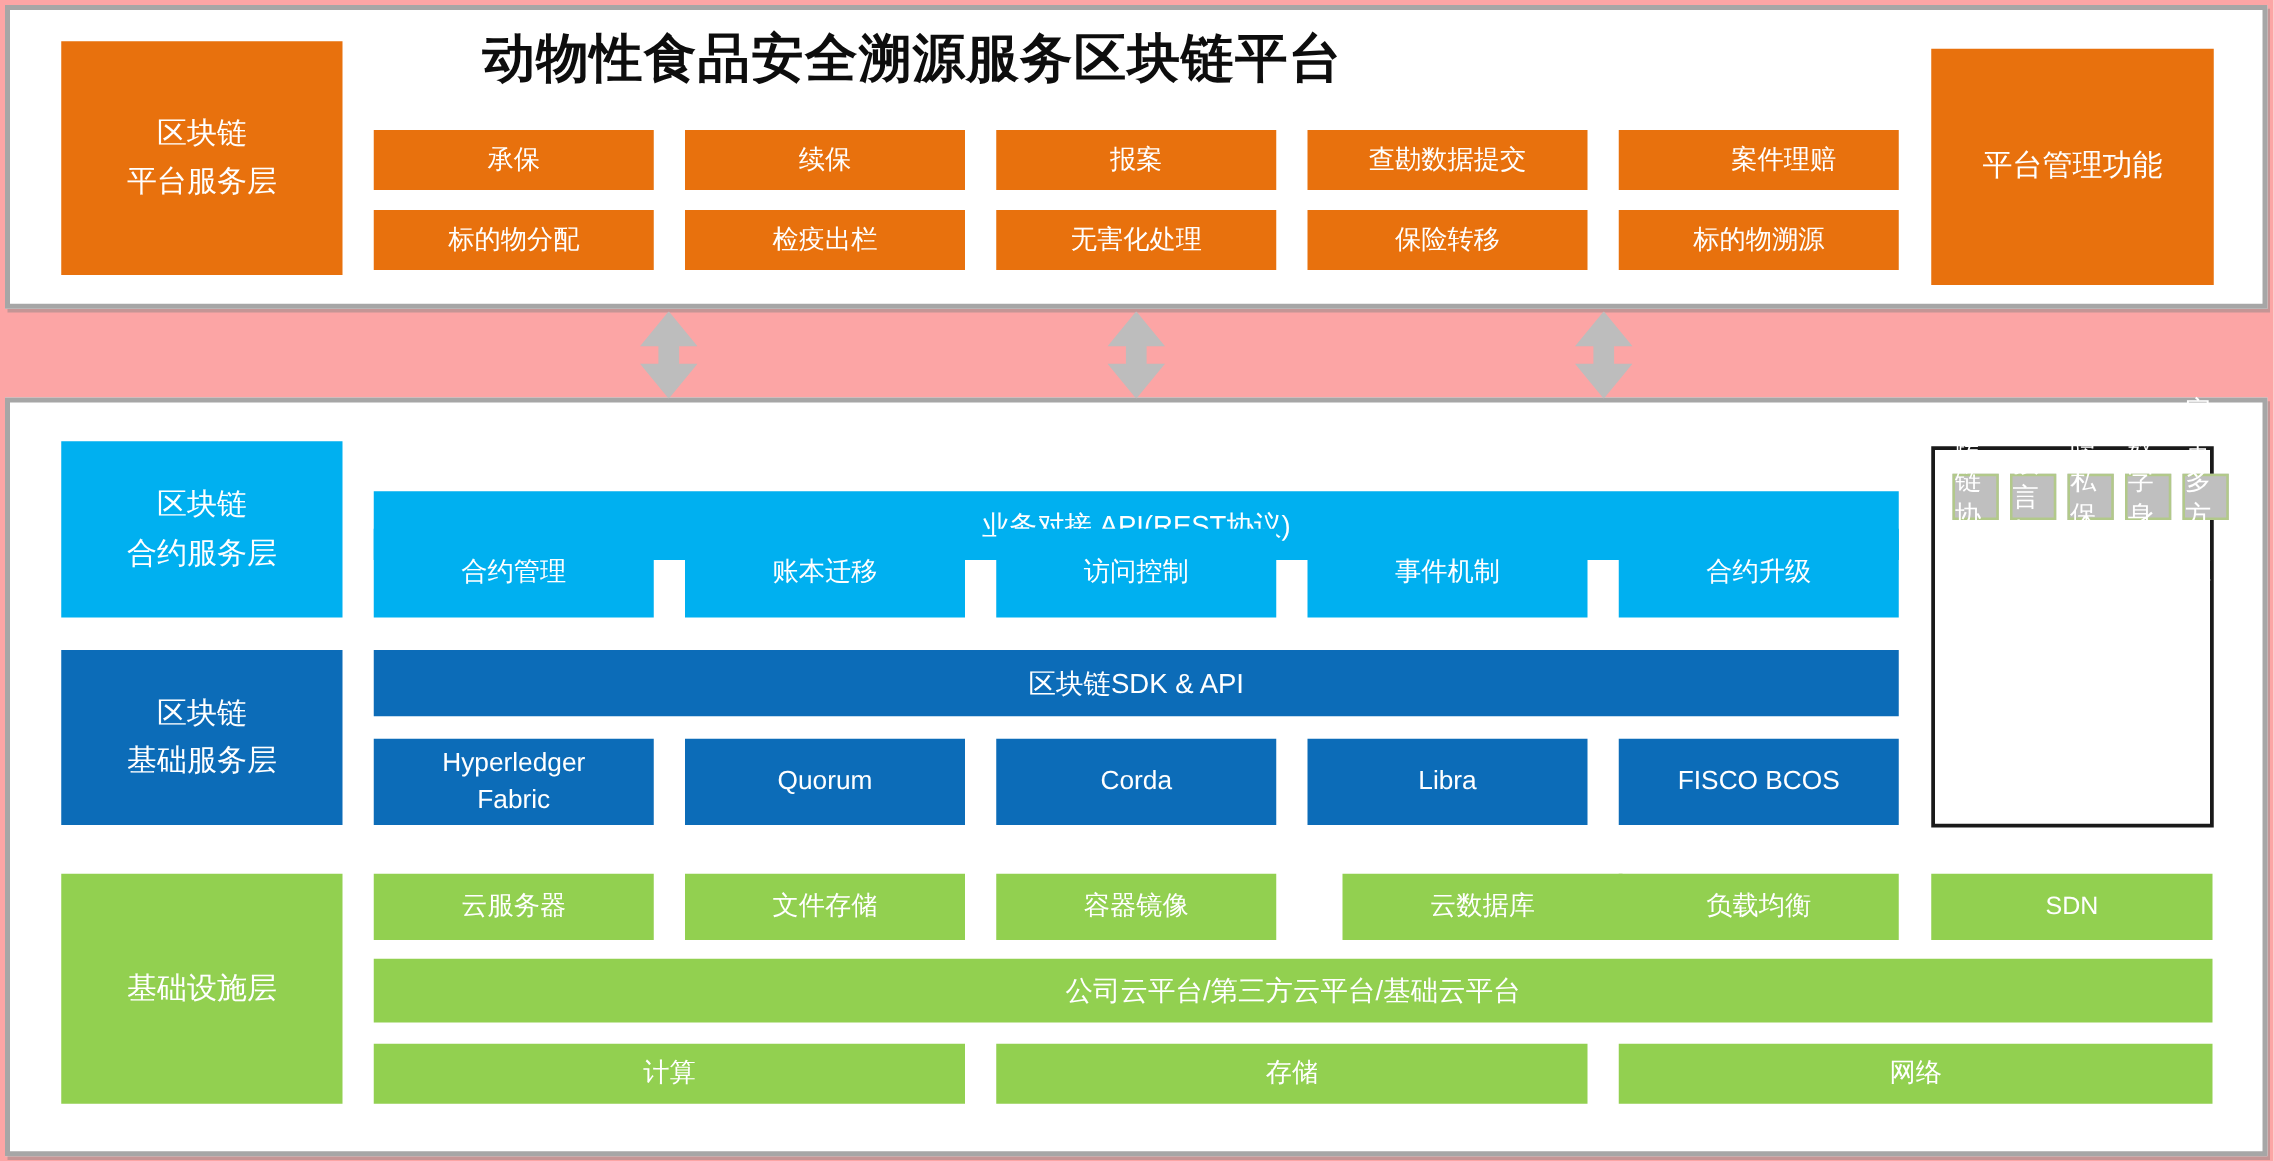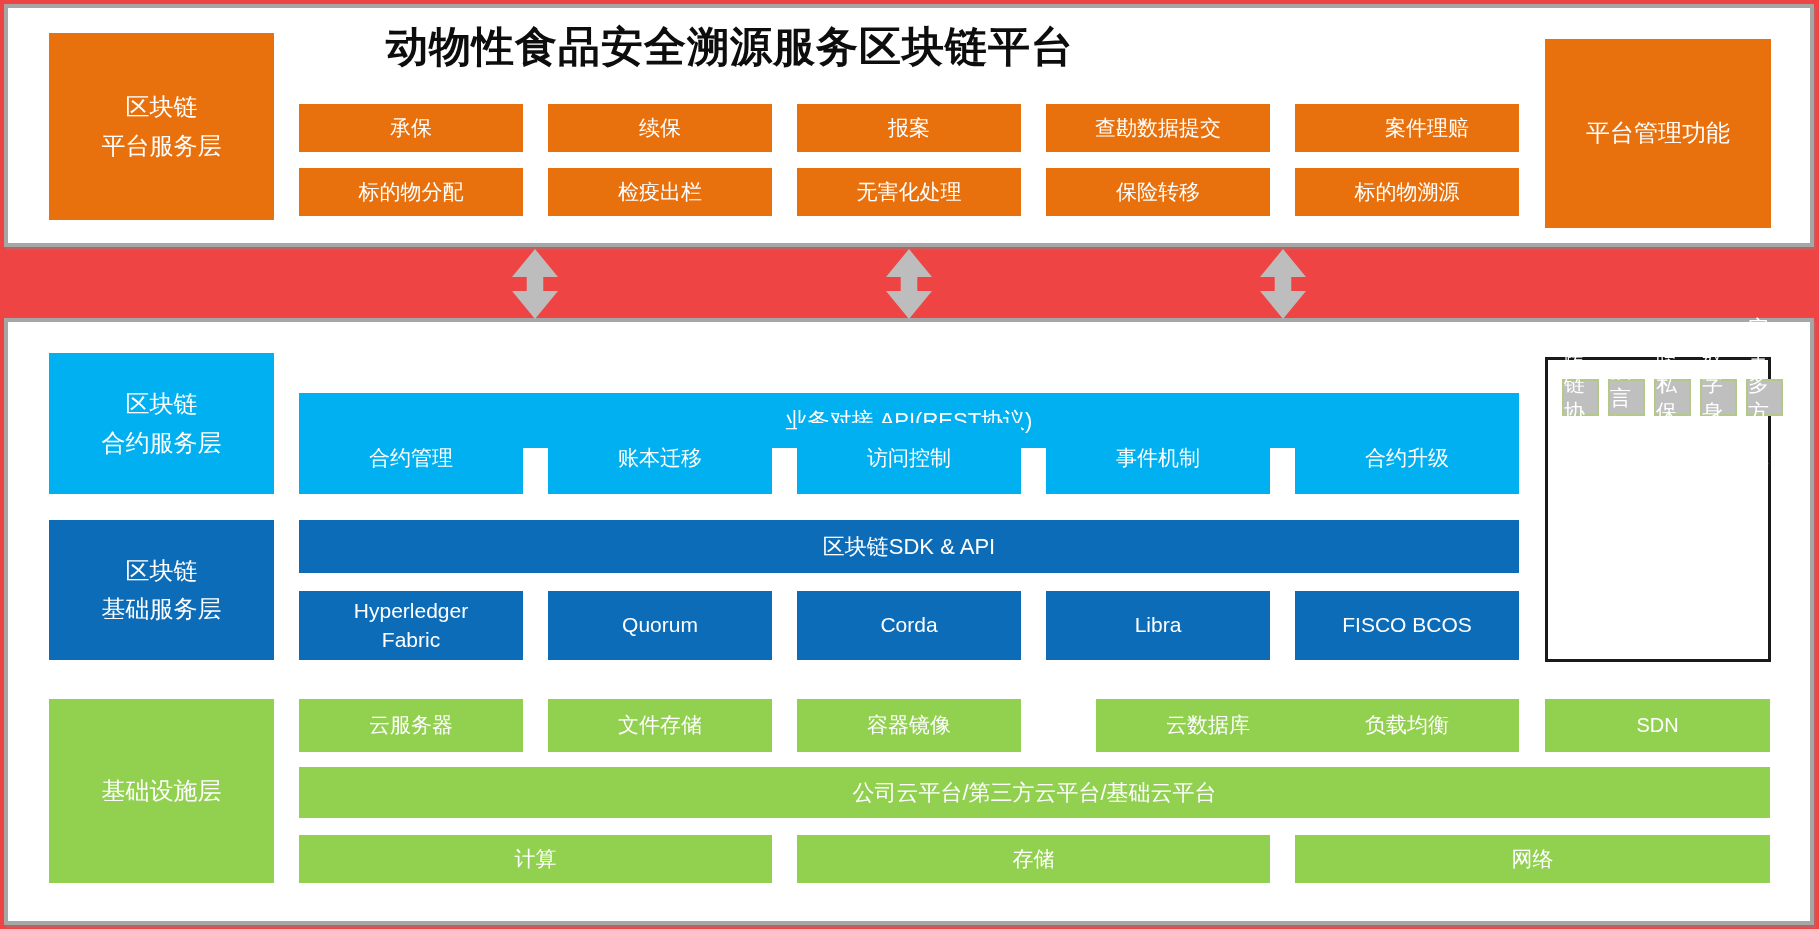--- a/index.html
+++ b/index.html
@@ -1,17 +1,17 @@
 <!DOCTYPE html>
 <html><head>
 <meta charset="utf-8">
 <style>
   html,body{margin:0;padding:0;background:#fff;}
   .canvas{
-    position:relative;width:1819px;height:929px;background:#ef4444;overflow:hidden;
+    position:relative;width:1819px;height:929px;background:#fca5a5;overflow:hidden;
     font-family:"Liberation Sans","DejaVu Sans",sans-serif;
   }
   .frame{
     position:absolute;box-sizing:border-box;background:#fff;
     border:4px solid #a6a6a6;
     box-shadow:2px 3px 0 rgba(130,130,130,.45);
   }
   .title{
     position:absolute;left:280px;top:18px;width:900px;height:58px;
     display:flex;align-items:center;justify-content:center;
@@ -100,21 +100,21 @@
     <div class="graybtn">预言机</div>
     <div class="graybtn">隐私保护</div>
     <div class="graybtn">数字身份</div>
     <div class="graybtn">安全多方技术</div>
   </div>
 
   <div class="btn green leftbox" style="left:49px;top:699px;width:225px;height:184px;">基础设施层</div>
   <div class="btn green" style="left:299px;top:699px;width:224px;height:53px;">云服务器</div>
   <div class="btn green" style="left:548px;top:699px;width:224px;height:53px;">文件存储</div>
   <div class="btn green" style="left:797px;top:699px;width:224px;height:53px;">容器镜像</div>
-  <div class="btn green" style="left:1096px;top:699px;width:224px;height:53px;">云数据库</div>
+  <div class="btn green" style="left:1074px;top:699px;width:224px;height:53px;">云数据库</div>
   <div class="btn green" style="left:1295px;top:699px;width:224px;height:53px;">负载均衡</div>
   <div class="btn green" style="left:1545px;top:699px;width:225px;height:53px;font-size:20px;">SDN</div>
 
   <div class="btn green bar" style="left:299px;top:767px;width:1471px;height:51px;">公司云平台/第三方云平台/基础云平台</div>
 
   <div class="btn green" style="left:299px;top:835px;width:473px;height:48px;">计算</div>
   <div class="btn green" style="left:797px;top:835px;width:473px;height:48px;">存储</div>
   <div class="btn green" style="left:1295px;top:835px;width:475px;height:48px;">网络</div>
 
 </div>

